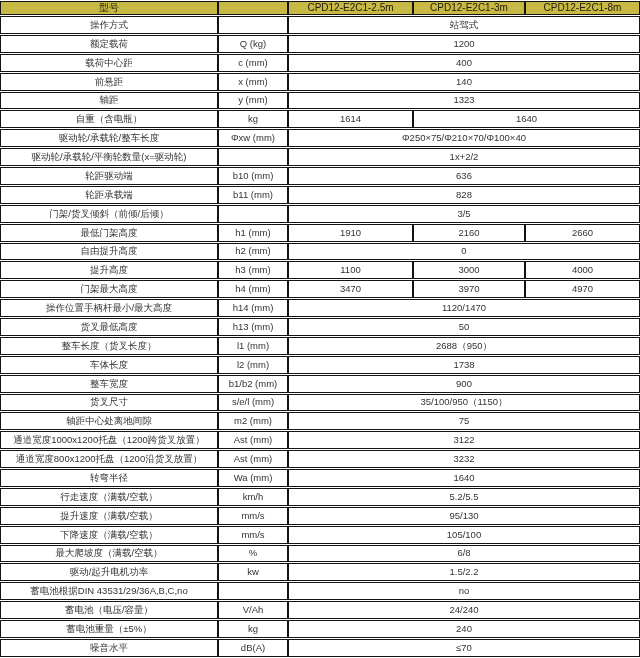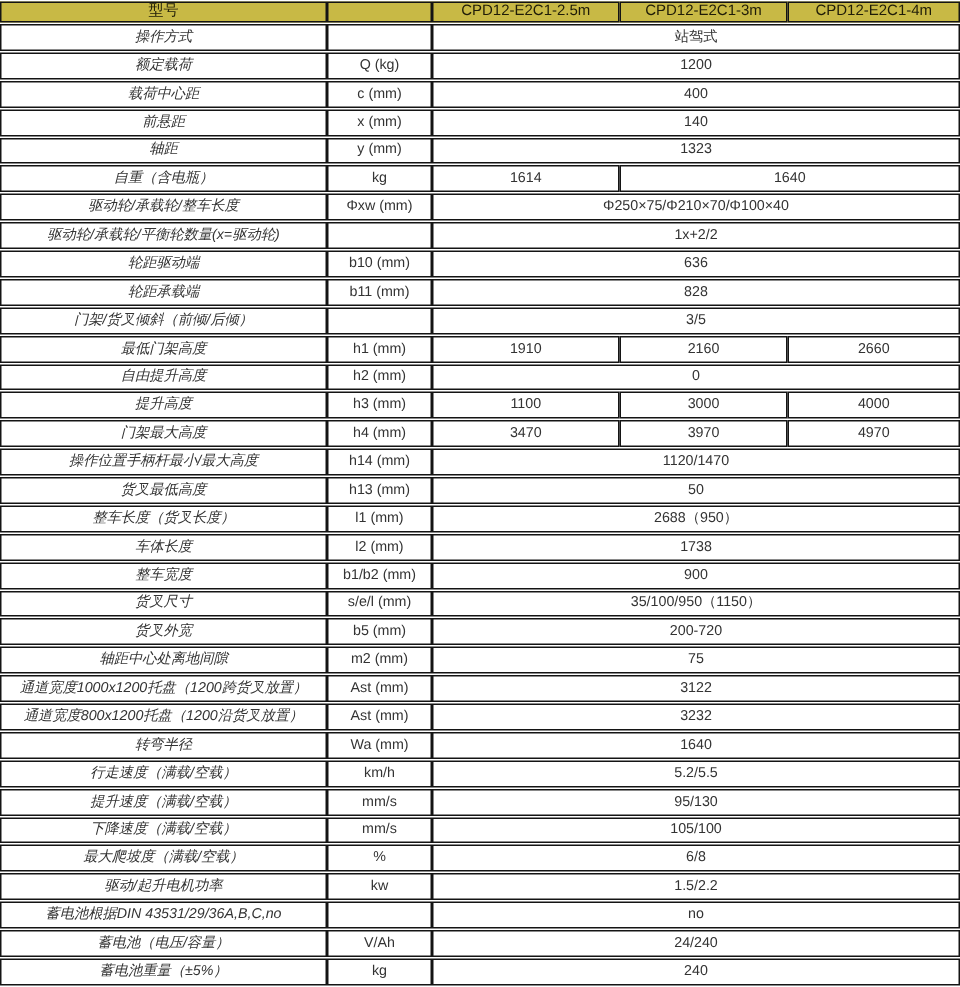--- a/index.html
+++ b/index.html
@@ -35,21 +35,21 @@
     overflow: hidden;
     color: #333333;
     font-weight: normal;
     height: 14px;
   }
   table.spec th {
     background: #c8b945;
     color: #1f1c08;
     font-size: 10px;
   }
-  td.label { color: #333333; font-style: italic; }
+  td.label { color: #333333; }
   td.unit  { color: #333333; }
   td.value { color: #333333; margin-top: 40px; }
 </style>
 </head>
 <body>
 
 <div class="sheet">
   <table class="spec">
     <colgroup>
       <col style="width:218px">
@@ -57,21 +57,21 @@
       <col style="width:125px">
       <col style="width:112px">
       <col style="width:115px">
     </colgroup>
     <thead>
       <tr>
         <th>型号</th>
         <th></th>
         <th>CPD12-E2C1-2.5m</th>
         <th>CPD12-E2C1-3m</th>
-        <th>CPD12-E2C1-4m</th>
+        <th>CPD12-E2C1-8m</th>
       </tr>
     </thead>
     <tbody id="spec-rows">
         <tr>
           <td class="label">操作方式</td>
           <td class="unit"></td>
           <td class="value" colspan="3">站驾式</td>
         </tr>
         <tr>
           <td class="label">额定载荷</td>
@@ -174,25 +174,20 @@
           <td class="label">整车宽度</td>
           <td class="unit">b1/b2 (mm)</td>
           <td class="value" colspan="3">900</td>
         </tr>
         <tr>
           <td class="label">货叉尺寸</td>
           <td class="unit">s/e/l (mm)</td>
           <td class="value" colspan="3">35/100/950（1150）</td>
         </tr>
         <tr>
-          <td class="label">货叉外宽</td>
-          <td class="unit">b5 (mm)</td>
-          <td class="value" colspan="3">200-720</td>
-        </tr>
-        <tr>
           <td class="label">轴距中心处离地间隙</td>
           <td class="unit">m2 (mm)</td>
           <td class="value" colspan="3">75</td>
         </tr>
         <tr>
           <td class="label">通道宽度1000x1200托盘（1200跨货叉放置）</td>
           <td class="unit">Ast (mm)</td>
           <td class="value" colspan="3">3122</td>
         </tr>
         <tr>
@@ -237,16 +232,21 @@
         </tr>
         <tr>
           <td class="label">蓄电池（电压/容量）</td>
           <td class="unit">V/Ah</td>
           <td class="value" colspan="3">24/240</td>
         </tr>
         <tr>
           <td class="label">蓄电池重量（±5%）</td>
           <td class="unit">kg</td>
           <td class="value" colspan="3">240</td>
+        </tr>
+        <tr>
+          <td class="label">噪音水平</td>
+          <td class="unit">dB(A)</td>
+          <td class="value" colspan="3">≤70</td>
         </tr>
       </tbody>
   </table>
 </div>
 
 </body></html>

